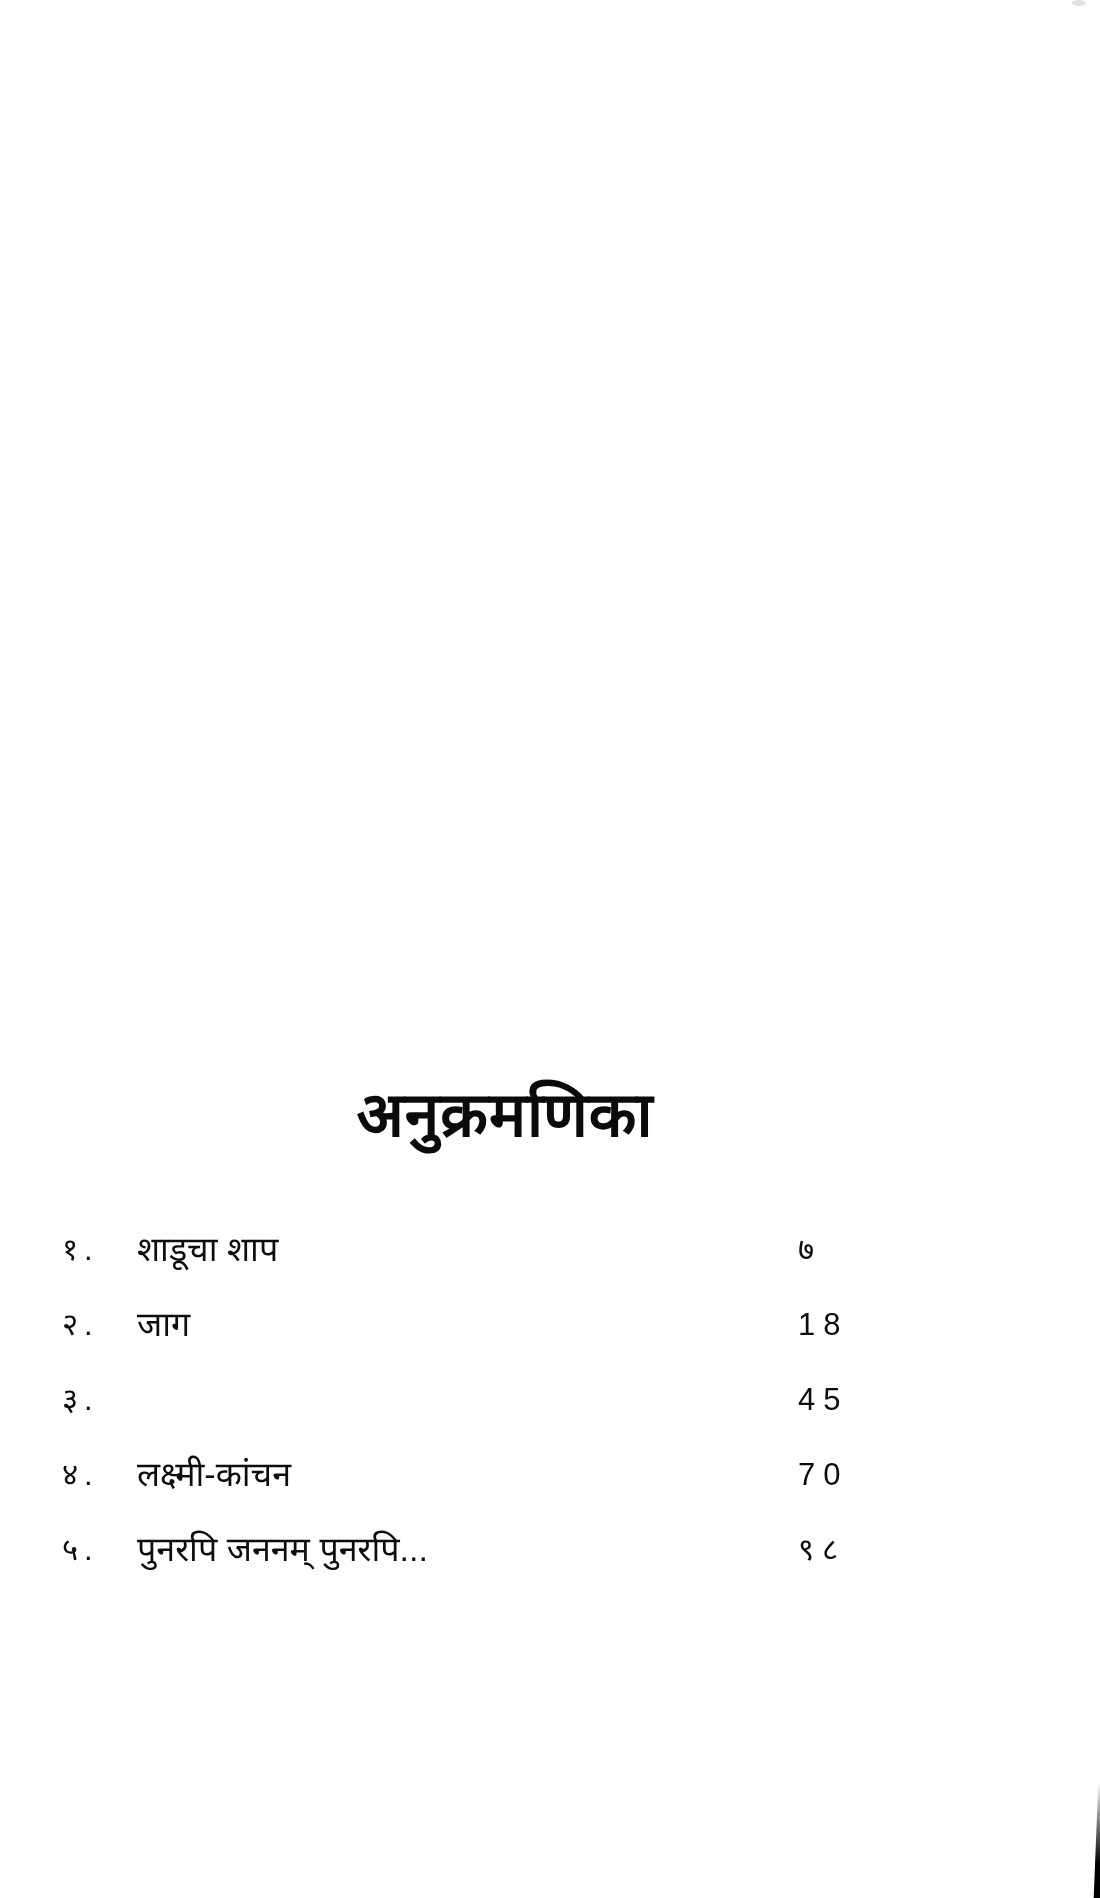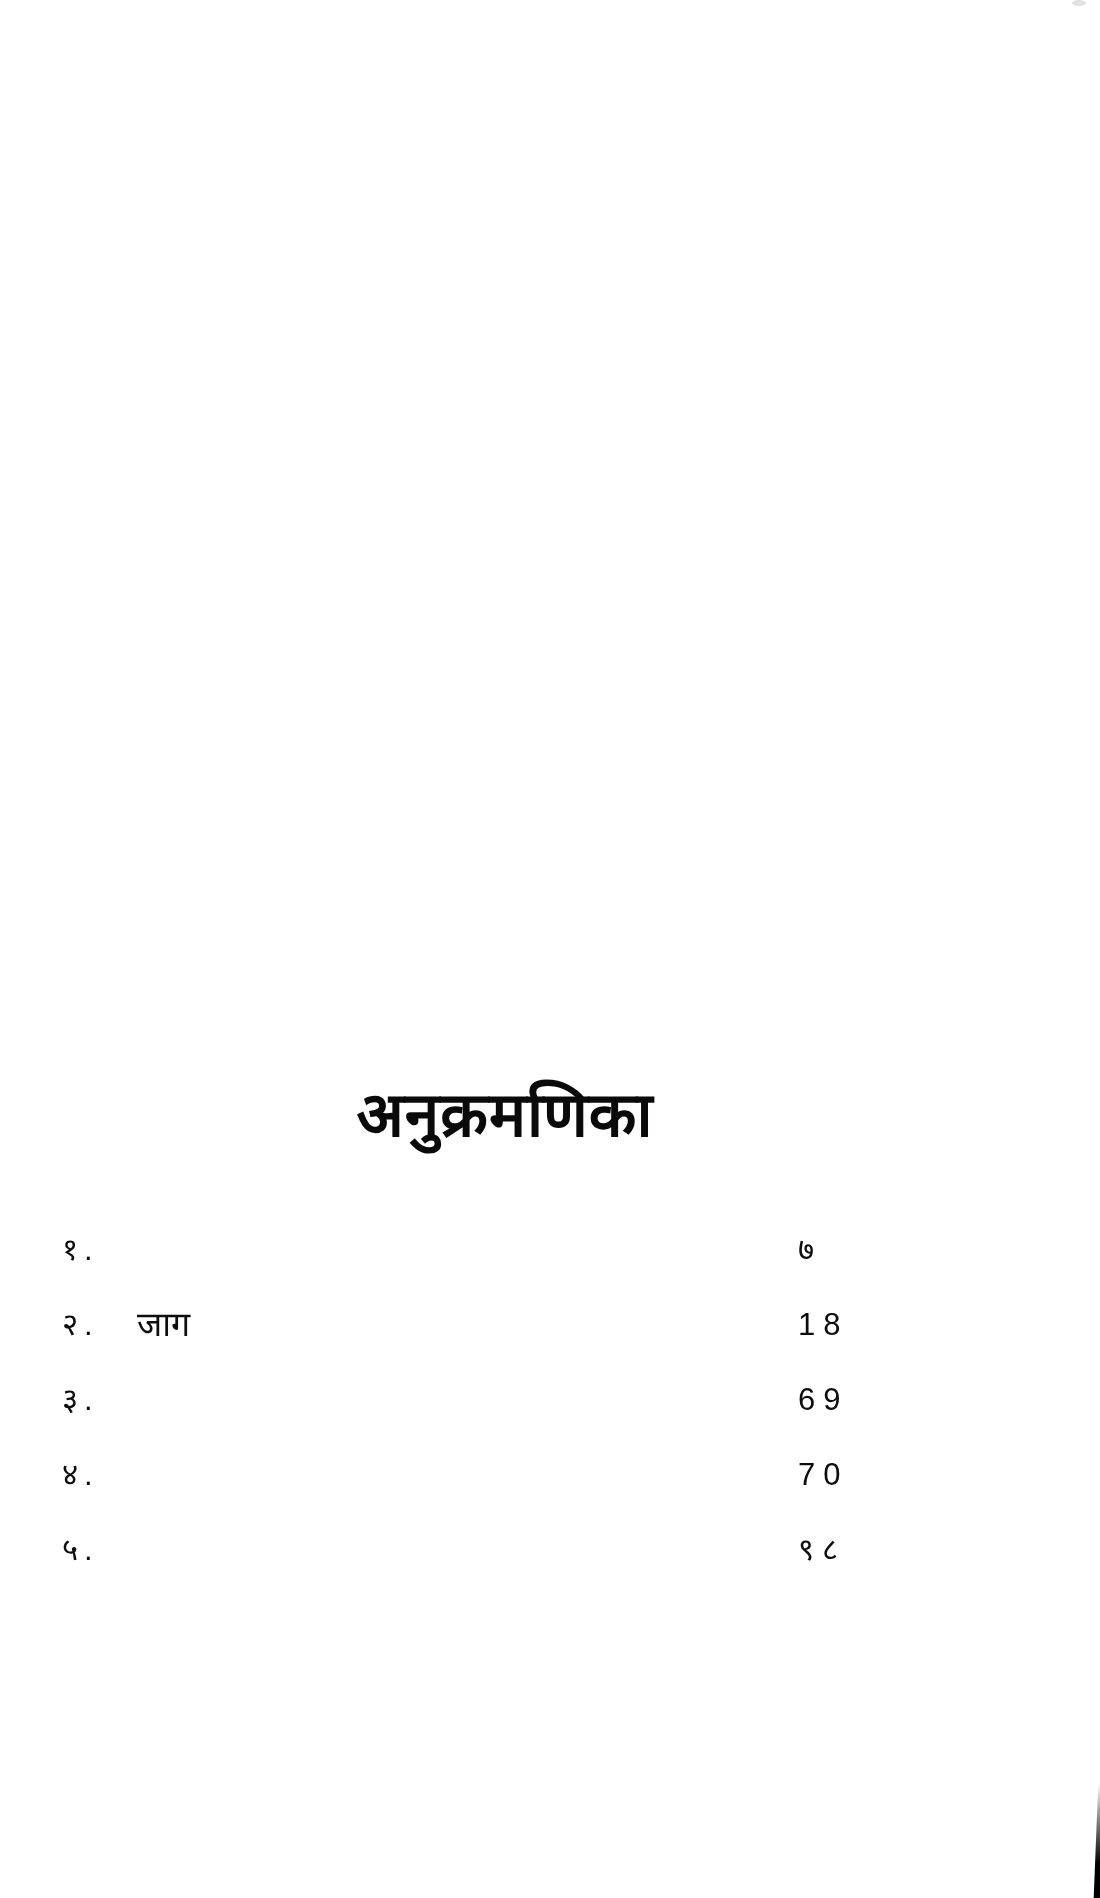--- a/index.html
+++ b/index.html
@@ -83,41 +83,44 @@
 <body>
 
 <div class="page">
 
   <h1 class="page-title">अनुक्रमणिका</h1>
 
   <div class="toc">
 
     <div class="toc-row">
       <span class="toc-serial">१.</span>
+      <span class="toc-title">शाडूचा शाप</span>
       <span class="toc-page">७</span>
     </div>
 
     <div class="toc-row">
       <span class="toc-serial">२.</span>
       <span class="toc-title">जाग</span>
       <span class="toc-page">18</span>
     </div>
 
     <div class="toc-row">
       <span class="toc-serial">३.</span>
-      <span class="toc-page">69</span>
+      <span class="toc-page">45</span>
     </div>
 
     <div class="toc-row">
       <span class="toc-serial">४.</span>
+      <span class="toc-title">लक्ष्मी-कांचन</span>
       <span class="toc-page">70</span>
     </div>
 
     <div class="toc-row">
       <span class="toc-serial">५.</span>
+      <span class="toc-title">पुनरपि जननम् पुनरपि...</span>
       <span class="toc-page">९८</span>
     </div>
 
   </div>
 
   <div class="top-speck"></div>
   <div class="edge-sliver"></div>
 
 </div>
 

